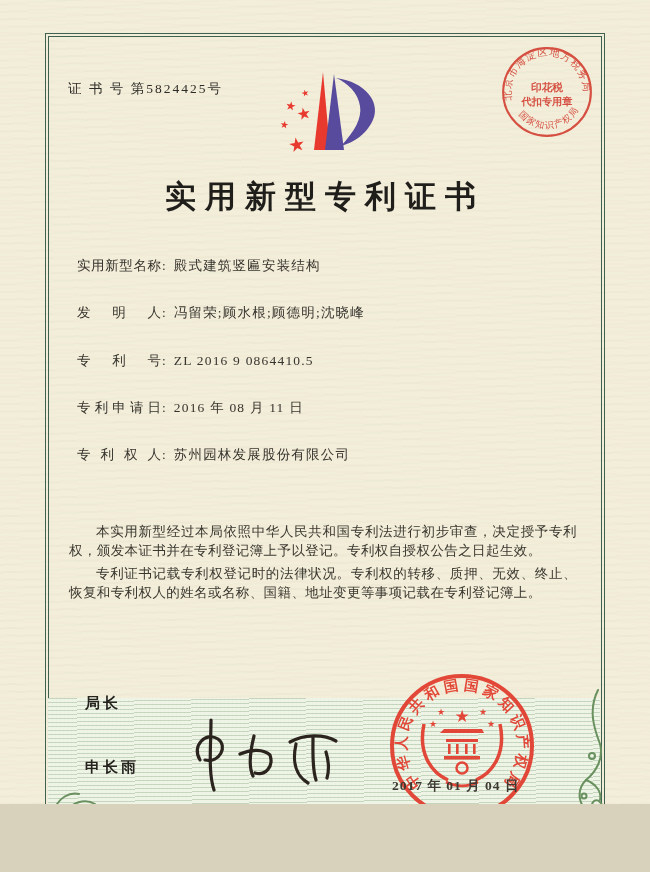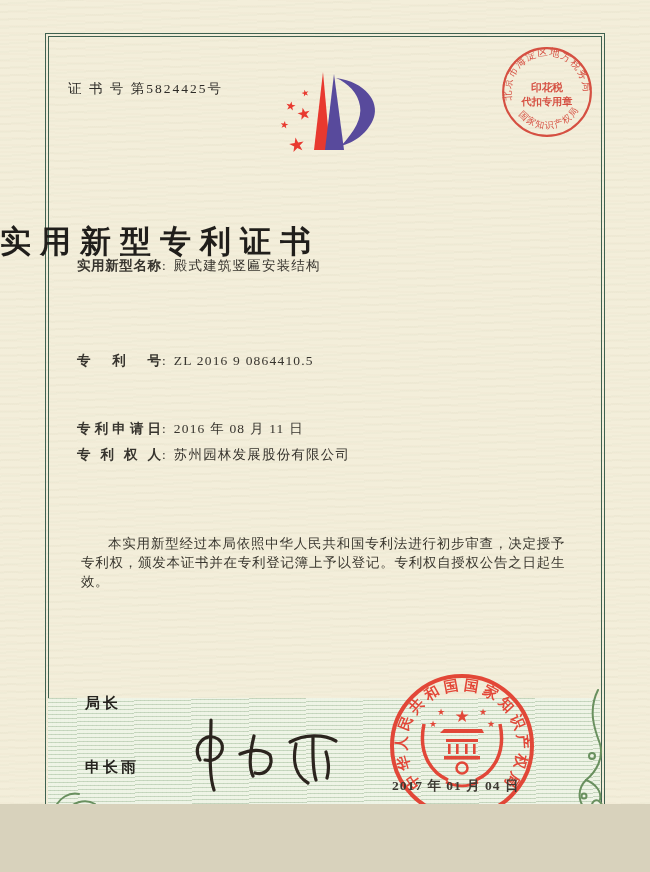--- a/index.html
+++ b/index.html
@@ -5,29 +5,29 @@
   html,body{margin:0;padding:0;}
   body{background:#d8d2bc;font-family:"Liberation Serif","DejaVu Serif",serif;}
   .page{position:relative;width:650px;height:804px;overflow:hidden;
     background:#f3eeda;
     background-image:
       repeating-linear-gradient(2deg, rgba(214,186,160,.05) 0 2px, transparent 2px 7px),
       repeating-linear-gradient(-3deg, rgba(168,186,152,.05) 0 2px, transparent 2px 8px);}
   .frame{position:absolute;left:45px;top:33px;width:558px;height:809px;border:1.5px solid #3f6150;}
   .frame-inner{position:absolute;inset:2px;border:1.5px solid #3f6150;border-bottom-width:3px;}
   .cert-no{position:absolute;left:68px;top:80px;font-size:13.5px;color:#2e2c28;letter-spacing:2px;}
-  .title{position:absolute;left:0;top:176px;width:650px;text-align:left;font-size:31px;
-    font-weight:bold;color:#201e1b;letter-spacing:9px;margin-top:45px;}
+  .title{position:absolute;left:0;top:176px;width:650px;text-align:center;font-size:31px;
+    font-weight:bold;color:#201e1b;letter-spacing:9px;}
   .field-row{position:absolute;left:77px;font-size:13.5px;color:#37342e;white-space:nowrap;}
-  .flabel{display:inline-block;width:84px;text-align:justify;text-align-last:justify;font-weight:bold;}
+  .flabel{display:inline-block;width:84px;text-align:justify;text-align-last:justify;}
   .fcolon{display:inline-block;margin:0 8px 0 1px;}
   .fvalue{letter-spacing:1.2px;}
   .body-text{position:absolute;left:65px;top:518px;width:516px;font-size:13.5px;line-height:19px;
     color:#3a372f;text-align:justify;}
-  .body-text p{margin:16px;text-indent:2em;letter-spacing:.4px;}
+  .body-text p{margin:4px;text-indent:2em;letter-spacing:.4px;}
   .band{position:absolute;left:48px;top:698px;width:552px;height:141px;
     background-color:#e4edda;
     background-image:
       repeating-linear-gradient(179deg, rgba(122,158,120,.28) 0 1px, rgba(240,245,232,.85) 1px 4px),
       repeating-linear-gradient(91deg, rgba(140,170,135,.10) 0 1px, transparent 1px 4px);}
   .signer{position:absolute;left:85px;font-family:"Liberation Sans","DejaVu Sans",sans-serif;
     font-size:15px;font-weight:600;color:#26241f;letter-spacing:3px;}
   .signer-title{top:694px;} .signer-name{top:758px;}
   .footer{position:absolute;left:0;top:821px;width:650px;text-align:right;font-size:11.5px;
     color:#3c3a33;letter-spacing:1px;}
@@ -73,32 +73,36 @@
     </text>
     <text x="43" y="42" font-size="10" fill="#d23b2e" text-anchor="middle" font-weight="bold">印花税</text>
     <text x="43" y="55" font-size="9.5" fill="#d23b2e" text-anchor="middle" font-weight="bold">代扣专用章</text>
   </svg>
 
   <div class="title">实用新型专利证书</div>
 
   <div class="field-row" style="top:257px">
     <span class="flabel">实用新型名称</span><span class="fcolon">:</span><span class="fvalue">殿式建筑竖匾安装结构</span>
   </div>
+  <div class="field-row" style="top:304px">
+    <span class="flabel">发明人</span><span class="fcolon">:</span><span class="fvalue">冯留荣;顾水根;顾德明;沈晓峰</span>
+  </div>
   <div class="field-row" style="top:352px">
     <span class="flabel">专利号</span><span class="fcolon">:</span><span class="fvalue">ZL 2016 9 0864410.5</span>
   </div>
-  <div class="field-row" style="top:420px">
+  <div class="field-row" style="top:399px">
     <span class="flabel">专利申请日</span><span class="fcolon">:</span><span class="fvalue">2016 年 08 月 11 日</span>
   </div>
   <div class="field-row" style="top:446px">
     <span class="flabel">专利权人</span><span class="fcolon">:</span><span class="fvalue">苏州园林发展股份有限公司</span>
   </div>
 
   <div class="body-text">
     <p>本实用新型经过本局依照中华人民共和国专利法进行初步审查，决定授予专利权，颁发本证书并在专利登记簿上予以登记。专利权自授权公告之日起生效。</p>
+    <p>专利证书记载专利权登记时的法律状况。专利权的转移、质押、无效、终止、恢复和专利权人的姓名或名称、国籍、地址变更等事项记载在专利登记簿上。</p>
   </div>
 
   <div class="band"></div>
 
   <svg class="abs z2" style="left:45px;top:778px" width="55" height="62" viewBox="0 0 55 62">
     <g stroke="#69905f" fill="none" stroke-width="2" stroke-linecap="round">
       <path d="M6,58 C2,42 10,34 20,36 C30,38 30,50 22,52 C16,53 12,48 16,44"></path>
       <path d="M20,36 C26,24 40,20 50,26"></path>
       <path d="M22,52 C32,58 44,56 52,48"></path>
       <path d="M10,30 C14,20 24,14 34,16"></path>

